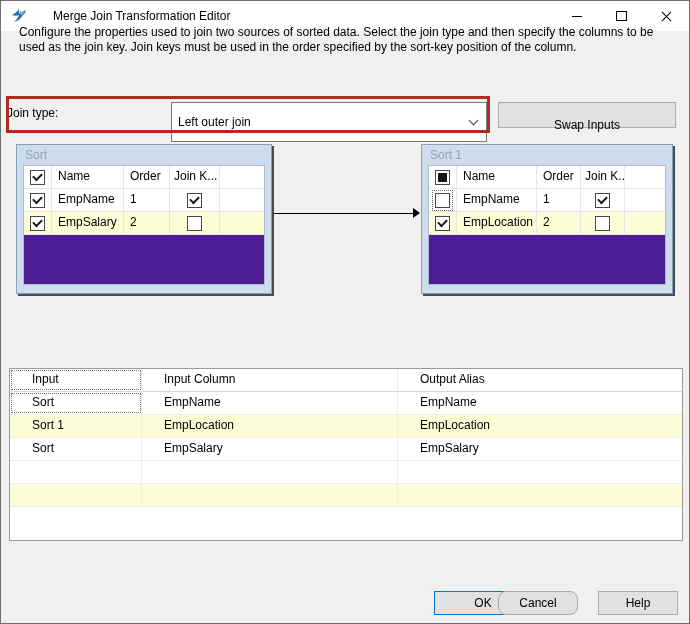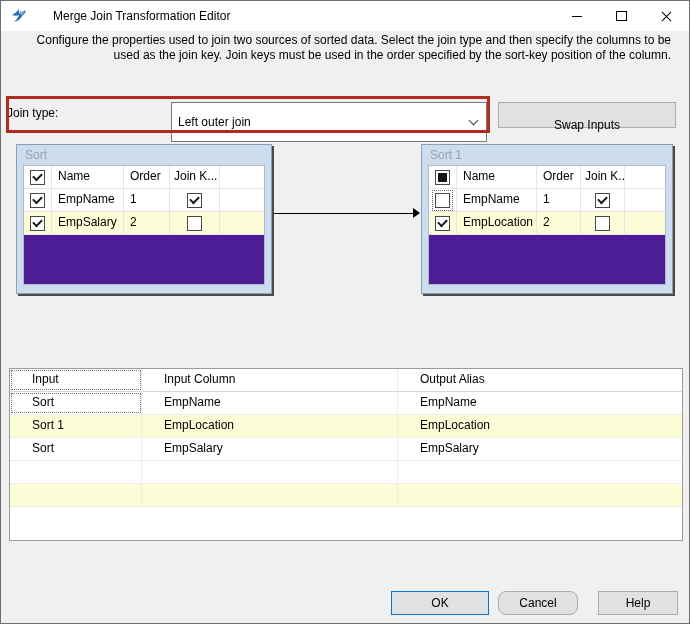--- a/index.html
+++ b/index.html
@@ -13,21 +13,21 @@
   .app-icon{position:absolute;left:10px;top:7px;width:16px;height:16px;}
   .title-text{position:absolute;left:52px;top:0;line-height:30px;white-space:nowrap;}
   .winbtn{position:absolute;top:0;width:45px;height:30px;display:flex;align-items:center;justify-content:center;cursor:default;}
   .min-icon{width:10px;height:1px;background:#000;display:block;}
   .max-icon{width:9px;height:8px;border:1px solid #000;display:block;}
   .x-icon{position:relative;width:11px;height:11px;display:block;}
   .x-icon::before,.x-icon::after{content:"";position:absolute;left:-1px;top:5px;width:13px;height:1px;background:#000;}
   .x-icon::before{transform:rotate(45deg);}
   .x-icon::after{transform:rotate(-45deg);}
   
-  .desc{position:absolute;left:18px;top:32px;width:652px;line-height:15px;text-align:right;}
+  .desc{position:absolute;left:18px;top:24px;width:652px;line-height:15px;}
   
   .annot{position:absolute;left:5px;top:95px;width:484px;height:37px;border:3px solid #b02b20;box-sizing:border-box;pointer-events:none;z-index:5;}
   .jt-label{position:absolute;left:6px;top:101px;line-height:22px;}
   .combo{position:absolute;left:170px;top:101px;width:316px;height:40px;background:#fff;border:1px solid #7a7a7a;box-sizing:border-box;display:flex;align-items:center;cursor:default;}
   .combo-value{flex:1;padding-left:6px;line-height:20px;overflow:hidden;white-space:nowrap;}
   .chev{width:6px;height:6px;border-right:1px solid #444;border-bottom:1px solid #444;transform:rotate(45deg);margin:-3px 9px 0 0;}
   .swap-btn{position:absolute;left:497px;top:101px;width:178px;height:22px;background:#e1e1e1;border:1px solid #adadad;box-sizing:border-box;font:12px "Liberation Sans",sans-serif;text-align:center;line-height:20px;padding:12px;}
   
   .panel{position:absolute;background:#cdddee;border:1px solid #8aa0b8;box-sizing:border-box;box-shadow:2px 2px 0 #4a4a4a;}
   .panel-title{height:20px;line-height:20px;padding-left:8px;color:#96a3b3;overflow:hidden;white-space:nowrap;}
@@ -57,21 +57,21 @@
   .mg-row{display:flex;height:22px;line-height:21px;border-bottom:1px solid #ededed;background:#fff;}
   .mg-row.hl{background:#fcfcd7;}
   .mg-header{border-bottom:1px solid #d8d8d8;}
   .mg-c{box-sizing:border-box;padding-left:22px;border-right:1px solid #ededed;overflow:hidden;white-space:nowrap;}
   .mg-c.c1{width:132px;}
   .mg-c.c2{width:256px;}
   .mg-c.c3{flex:1;border-right:none;}
   .dotted{outline:1px dotted #707070;outline-offset:-2px;}
   
   .btn{position:absolute;top:590px;height:24px;background:#e1e1e1;border:1px solid #adadad;box-sizing:border-box;font:12px "Liberation Sans",sans-serif;text-align:center;line-height:22px;padding:0;}
-  .btn.default{border:1px solid #0078d7;}
+  .btn.default{border:1px solid #0078d7;margin-left:43px;}
 </style>
 </head>
 <body>
 
 <div class="dialog">
 
   <div class="titlebar">
     <svg class="app-icon" viewBox="0 0 16 16" xmlns="http://www.w3.org/2000/svg">
       <path d="M8 1 C6 4 3 6 1 7 C4 8 6 8 8 7 C7 10 5 12 3 14 C7 13 10 11 11 8 C13 7 14 5 15 2 C12 4 10 4 8 5 Z" fill="#2d6fb5"></path>
       <path d="M9 2 C10 4 12 5 14 5 C12 7 10 7 9 6 Z" fill="#7fb2e0"></path>

